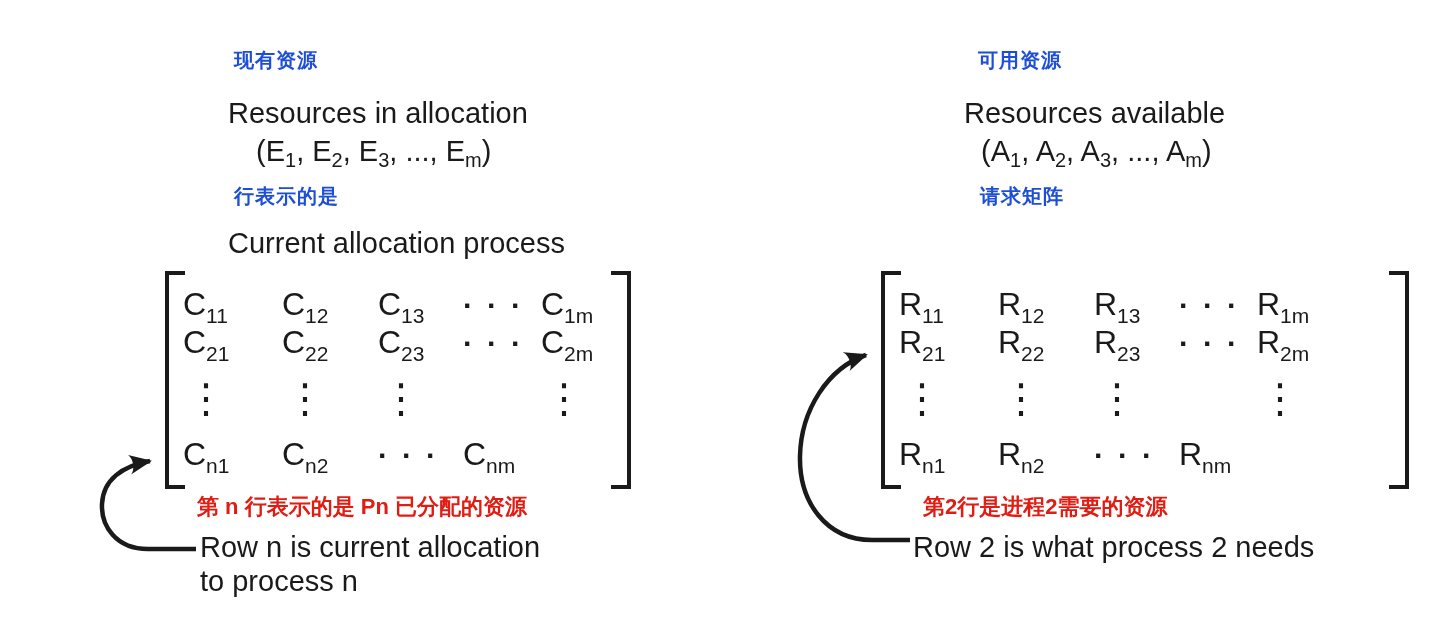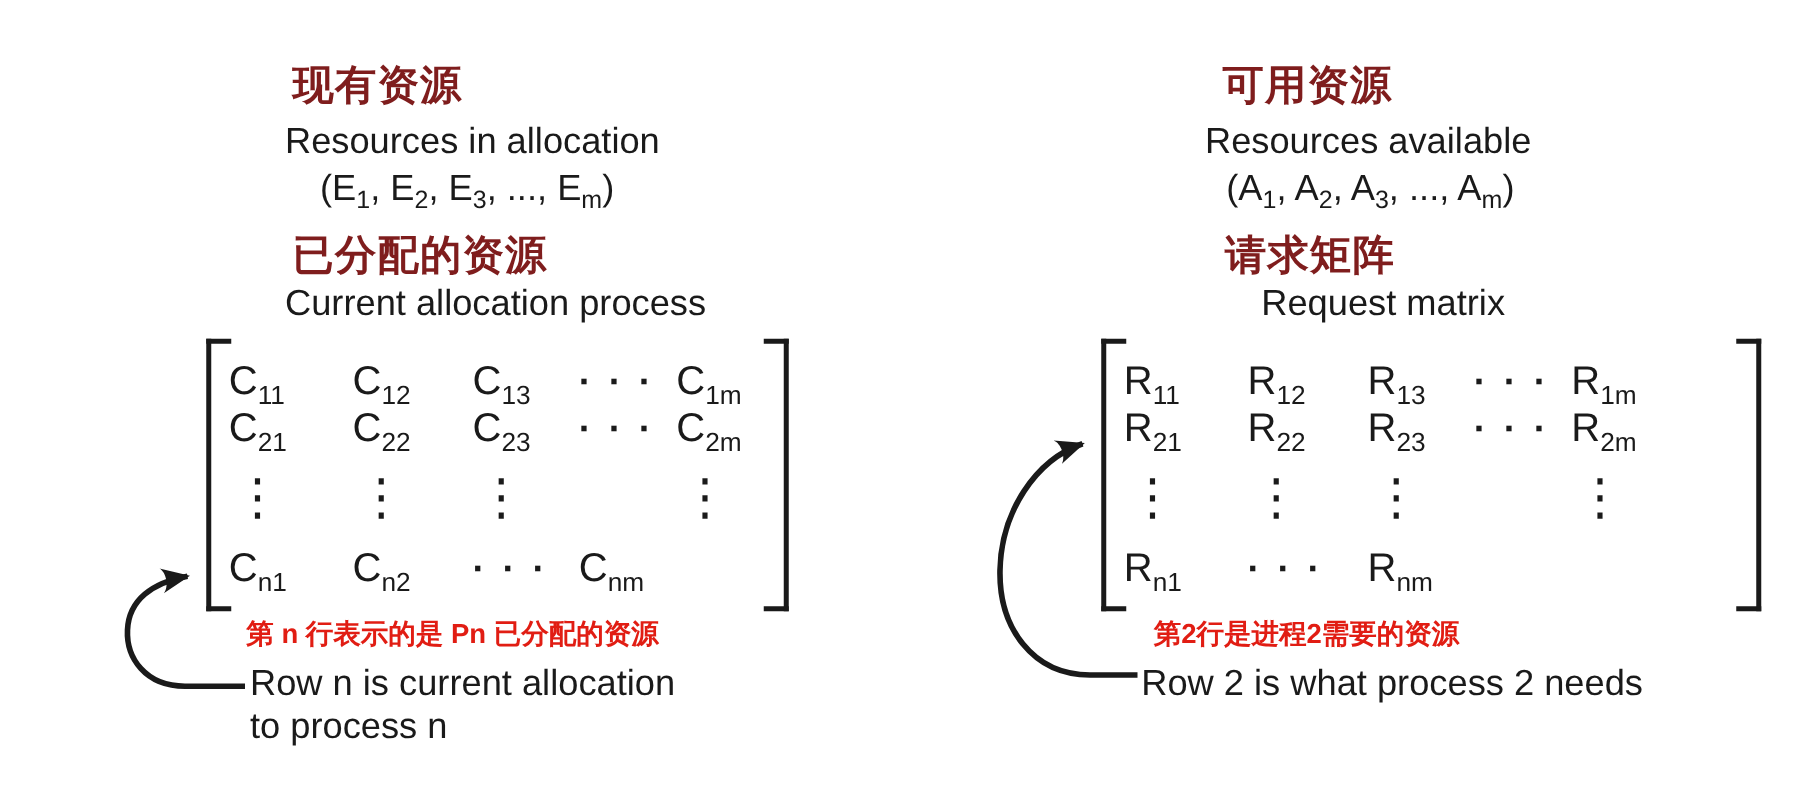--- a/index.html
+++ b/index.html
@@ -2,21 +2,21 @@
 <html><head>
 <meta charset="utf-8">
 <style>
   html,body{margin:0;padding:0;background:#ffffff;}
   .stage{
     position:relative;width:1454px;height:632px;background:#ffffff;
     font-family:"Liberation Sans","DejaVu Sans",sans-serif;
     color:#1a1a1a;overflow:hidden;
   }
   .abs{position:absolute;white-space:nowrap;line-height:1.15;}
-  .cn{font-size:33px;font-weight:700;color:#7f1d1d;letter-spacing:1px;}
+  .cn{font-size:20px;font-weight:700;color:#1d4ed8;letter-spacing:1px;}
   .en{font-size:29px;color:#1a1a1a;}
   .vector{font-size:29px;}
   .vector sub{font-size:20px;line-height:0;vertical-align:-6px;}
   .cn-note{font-size:22px;font-weight:700;color:#e11d13;}
   
   .matrix{position:absolute;height:224px;}
   .bracket{position:absolute;top:3px;bottom:3px;width:20px;box-sizing:border-box;}
   .bL{left:0;border:4px solid #1a1a1a;border-right:none;}
   .bR{right:0;border:4px solid #1a1a1a;border-left:none;}
   .mgrid{
@@ -31,21 +31,21 @@
   svg.overlay{position:absolute;left:0;top:0;pointer-events:none;}
 </style>
 </head>
 <body>
 
 <div class="stage">
 
   <div class="abs cn" style="left:234px;top:49px">现有资源</div>
   <div class="abs en" style="left:228px;top:97px">Resources in allocation</div>
   <div class="abs en vector" style="left:256px;top:135px"><span>(E</span><sub>1</sub><span>, E</span><sub>2</sub><span>, E</span><sub>3</sub><span>, ..., E</span><sub>m</sub><span>)</span></div>
-  <div class="abs cn" style="left:234px;top:185px">已分配的资源</div>
+  <div class="abs cn" style="left:234px;top:185px">行表示的是</div>
   <div class="abs en" style="left:228px;top:227px">Current allocation process</div>
 
   <div class="matrix" style="left:165px;top:268px;width:466px">
     <div class="bracket bL"></div>
     <div class="bracket bR"></div>
     <div class="mgrid">
       <span class="mc"><span>C</span><sub>11</sub></span>
       <span class="mc"><span>C</span><sub>12</sub></span>
       <span class="mc"><span>C</span><sub>13</sub></span>
       <span class="hd">···</span>
@@ -71,21 +71,20 @@
   </div>
 
   <div class="abs cn-note" style="left:197px;top:494px">第 n 行表示的是 Pn 已分配的资源</div>
   <div class="abs en" style="left:200px;top:531px">Row n is current allocation</div>
   <div class="abs en" style="left:200px;top:565px">to process n</div>
 
   <div class="abs cn" style="left:978px;top:49px">可用资源</div>
   <div class="abs en" style="left:964px;top:97px">Resources available</div>
   <div class="abs en vector" style="left:981px;top:135px"><span>(A</span><sub>1</sub><span>, A</span><sub>2</sub><span>, A</span><sub>3</sub><span>, ..., A</span><sub>m</sub><span>)</span></div>
   <div class="abs cn" style="left:980px;top:185px">请求矩阵</div>
-  <div class="abs en" style="left:1009px;top:227px">Request matrix</div>
 
   <div class="matrix" style="left:881px;top:268px;width:528px">
     <div class="bracket bL"></div>
     <div class="bracket bR"></div>
     <div class="mgrid">
       <span class="mc"><span>R</span><sub>11</sub></span>
       <span class="mc"><span>R</span><sub>12</sub></span>
       <span class="mc"><span>R</span><sub>13</sub></span>
       <span class="hd">···</span>
       <span class="mc"><span>R</span><sub>1m</sub></span>
@@ -96,20 +95,21 @@
       <span class="hd">···</span>
       <span class="mc"><span>R</span><sub>2m</sub></span>
 
       <span class="vd">⋮</span>
       <span class="vd">⋮</span>
       <span class="vd">⋮</span>
       <span class="vd"></span>
       <span class="vd">⋮</span>
 
       <span class="mc"><span>R</span><sub>n1</sub></span>
+      <span class="mc"><span>R</span><sub>n2</sub></span>
       <span class="hd">···</span>
       <span class="mc"><span>R</span><sub>nm</sub></span>
     </div>
   </div>
 
   <div class="abs cn-note" style="left:923px;top:494px">第2行是进程2需要的资源</div>
   <div class="abs en" style="left:913px;top:531px">Row 2 is what process 2 needs</div>
 
   <svg class="overlay" width="1454" height="632" viewBox="0 0 1454 632">
     <defs>

